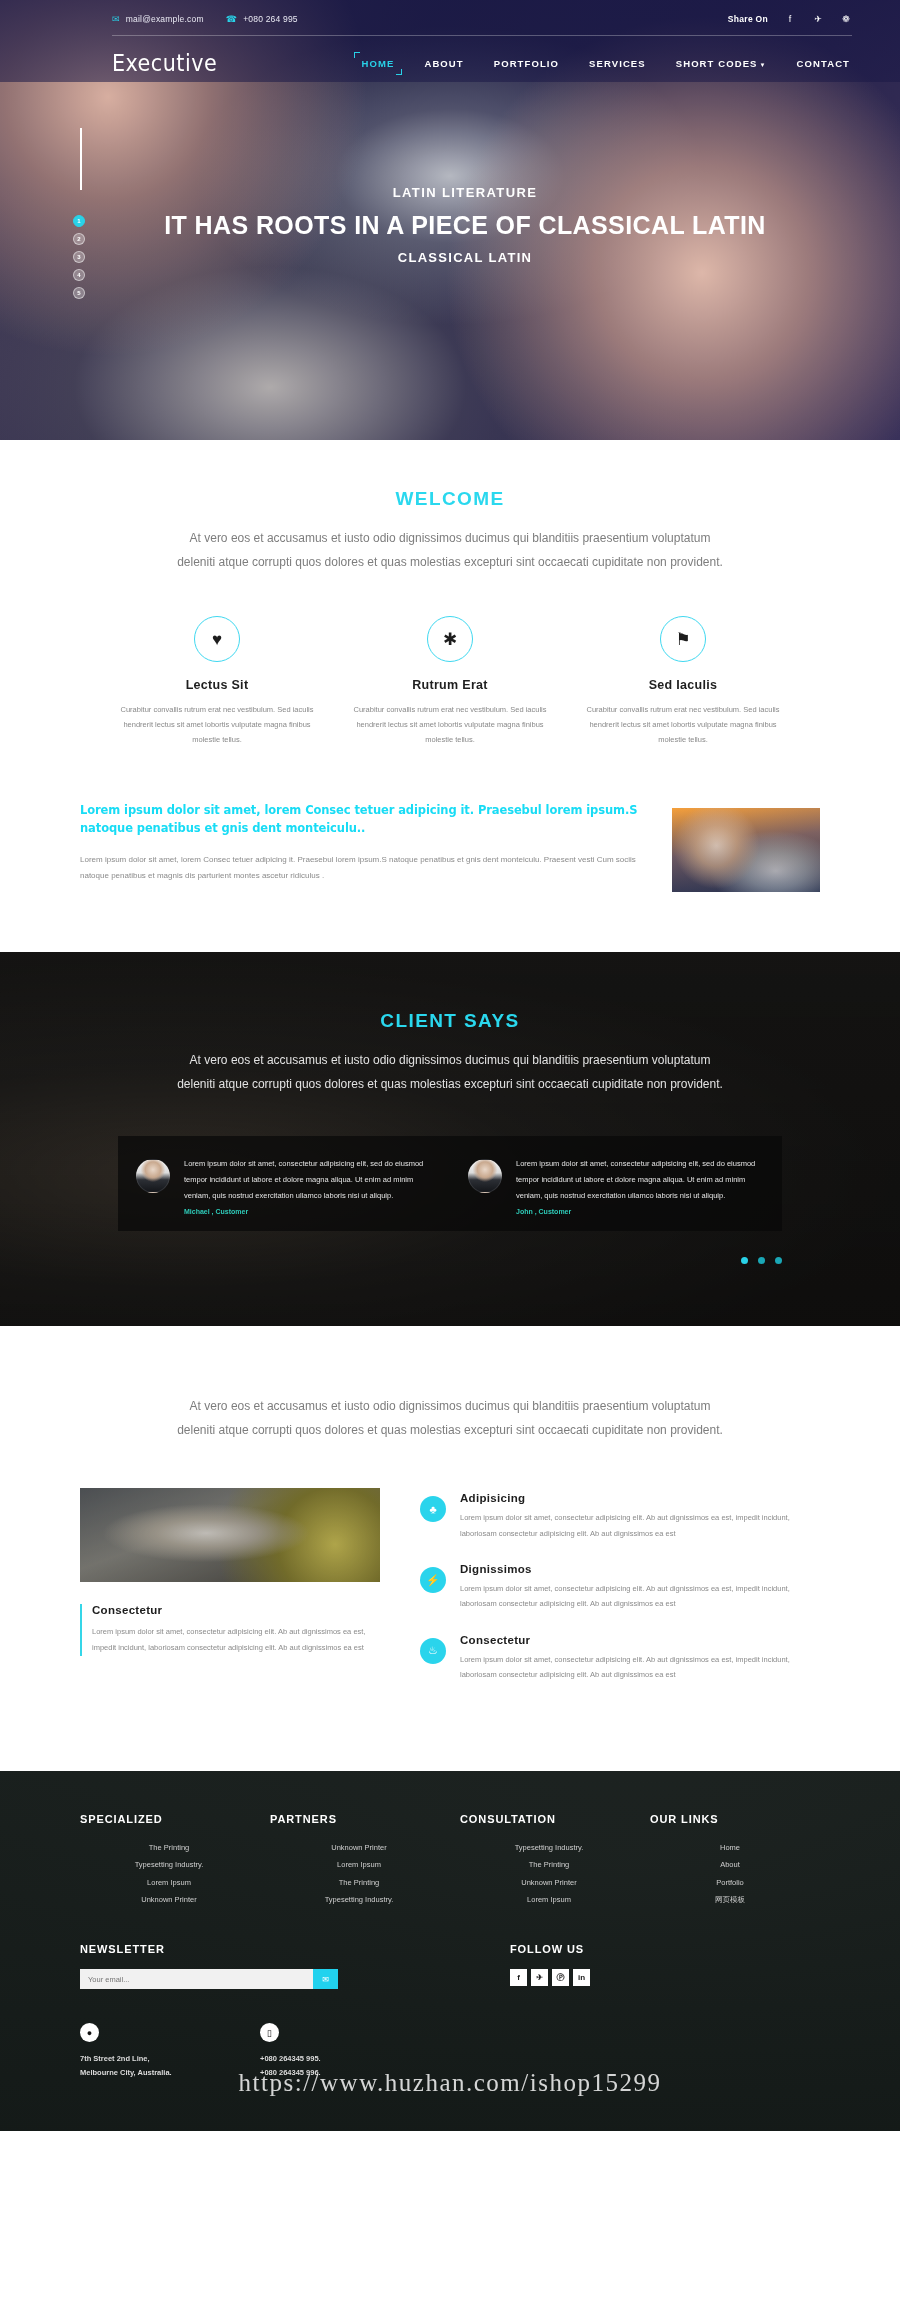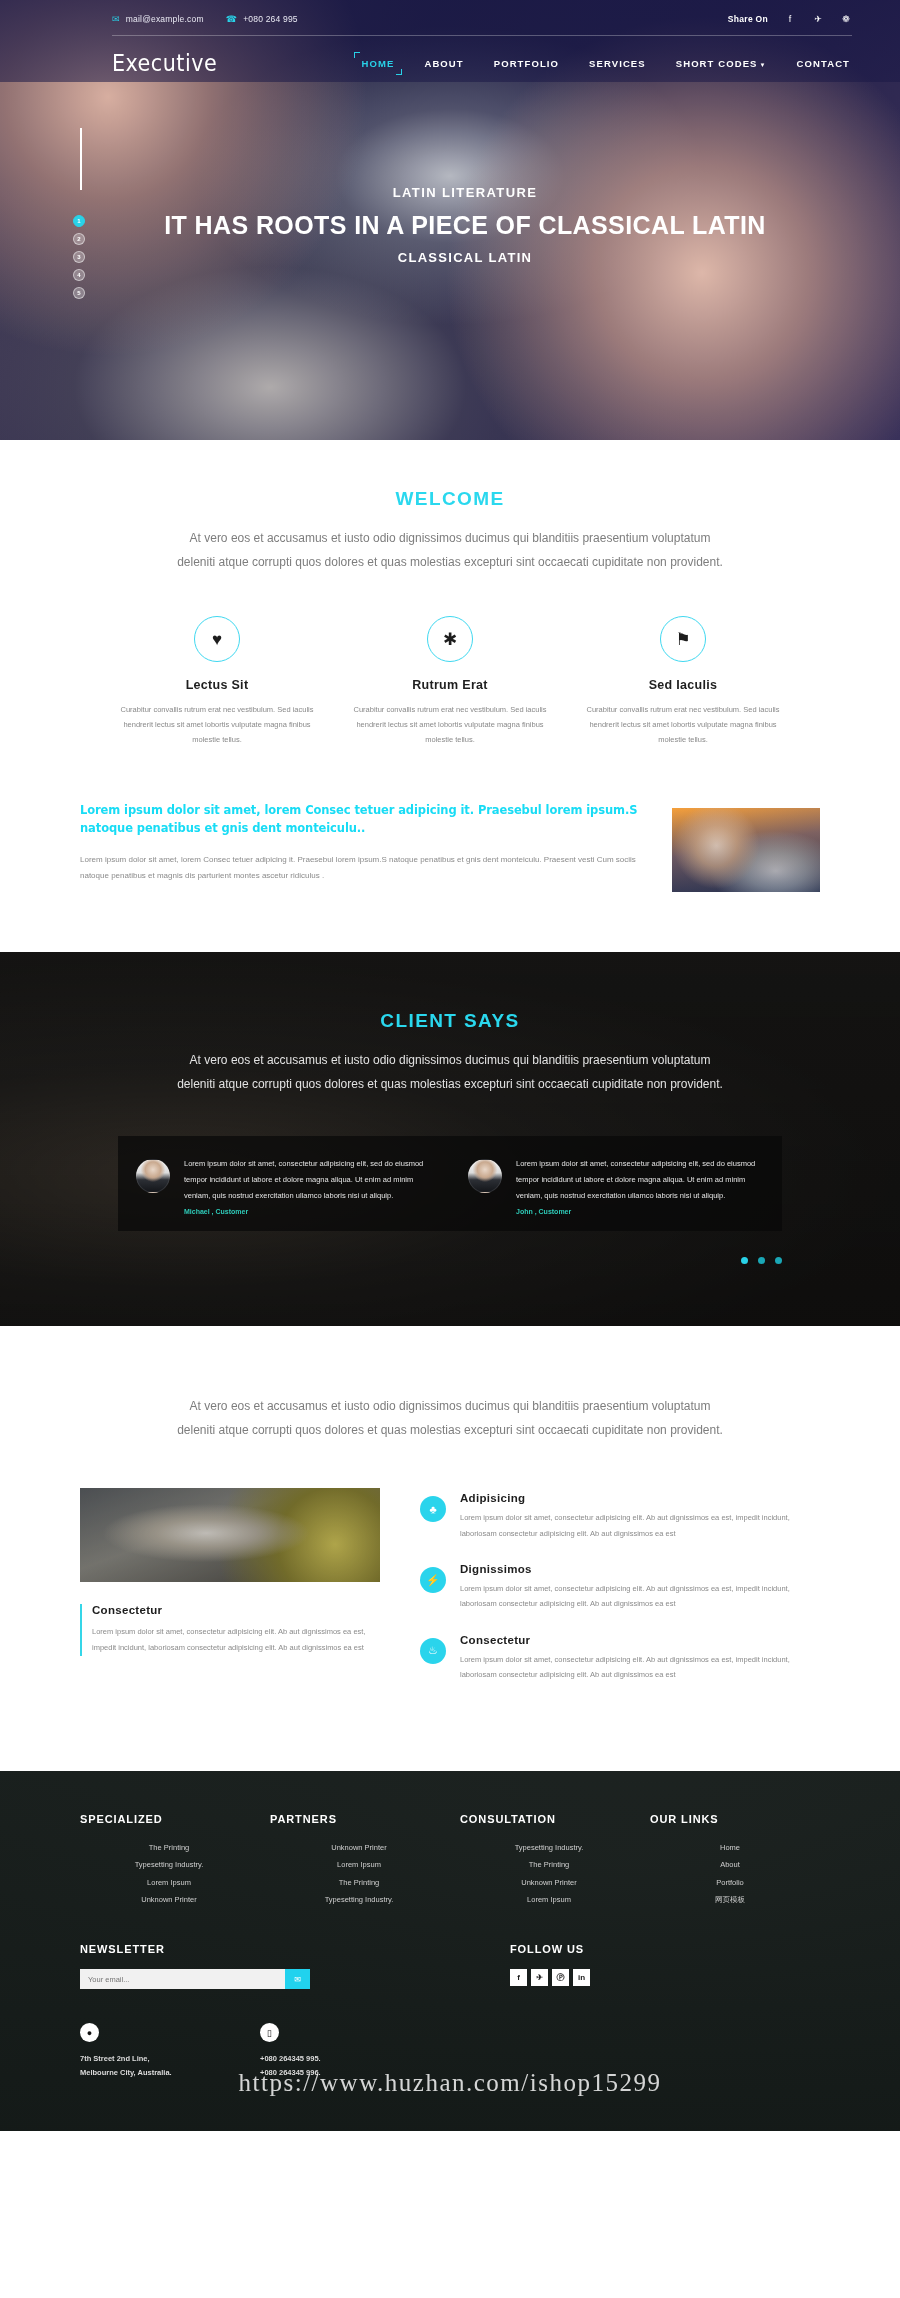--- a/index.html
+++ b/index.html
@@ -239,21 +239,21 @@
   .f-col.links { width: 160px; }
   .f-head {
     font-family: "Liberation Sans Narrow", "Liberation Sans", sans-serif;
     font-size: 11px; font-weight: 700; letter-spacing: .9px; color: #fff; text-transform: uppercase;
   }
   .f-list { margin-top: 14px; text-align: center; }
   .f-list li { list-style: none; font-size: 7.5px; color: #cfcfcf; line-height: 2.35; }
   .f-bottom { display: flex; margin-top: 34px; position: relative; z-index: 2; }
   .news { width: 430px; }
   .news-form {
-    margin-top: 14px; display: flex; width: 230px; height: 20px;
+    margin-top: 14px; display: flex; width: 258px; height: 20px;
     background: #f1f1f1; align-items: stretch;
   }
   .news-input {
     flex: 1; border: 0; background: transparent; padding: 0 8px;
     font-size: 7.5px; color: #7a7a7a; font-family: "Liberation Sans", sans-serif; outline: none;
   }
   .news-btn {
     width: 25px; background: #21d2ee; color: #fff; border: 0; cursor: pointer;
     font-size: 8px; display: flex; align-items: center; justify-content: center;
   }

